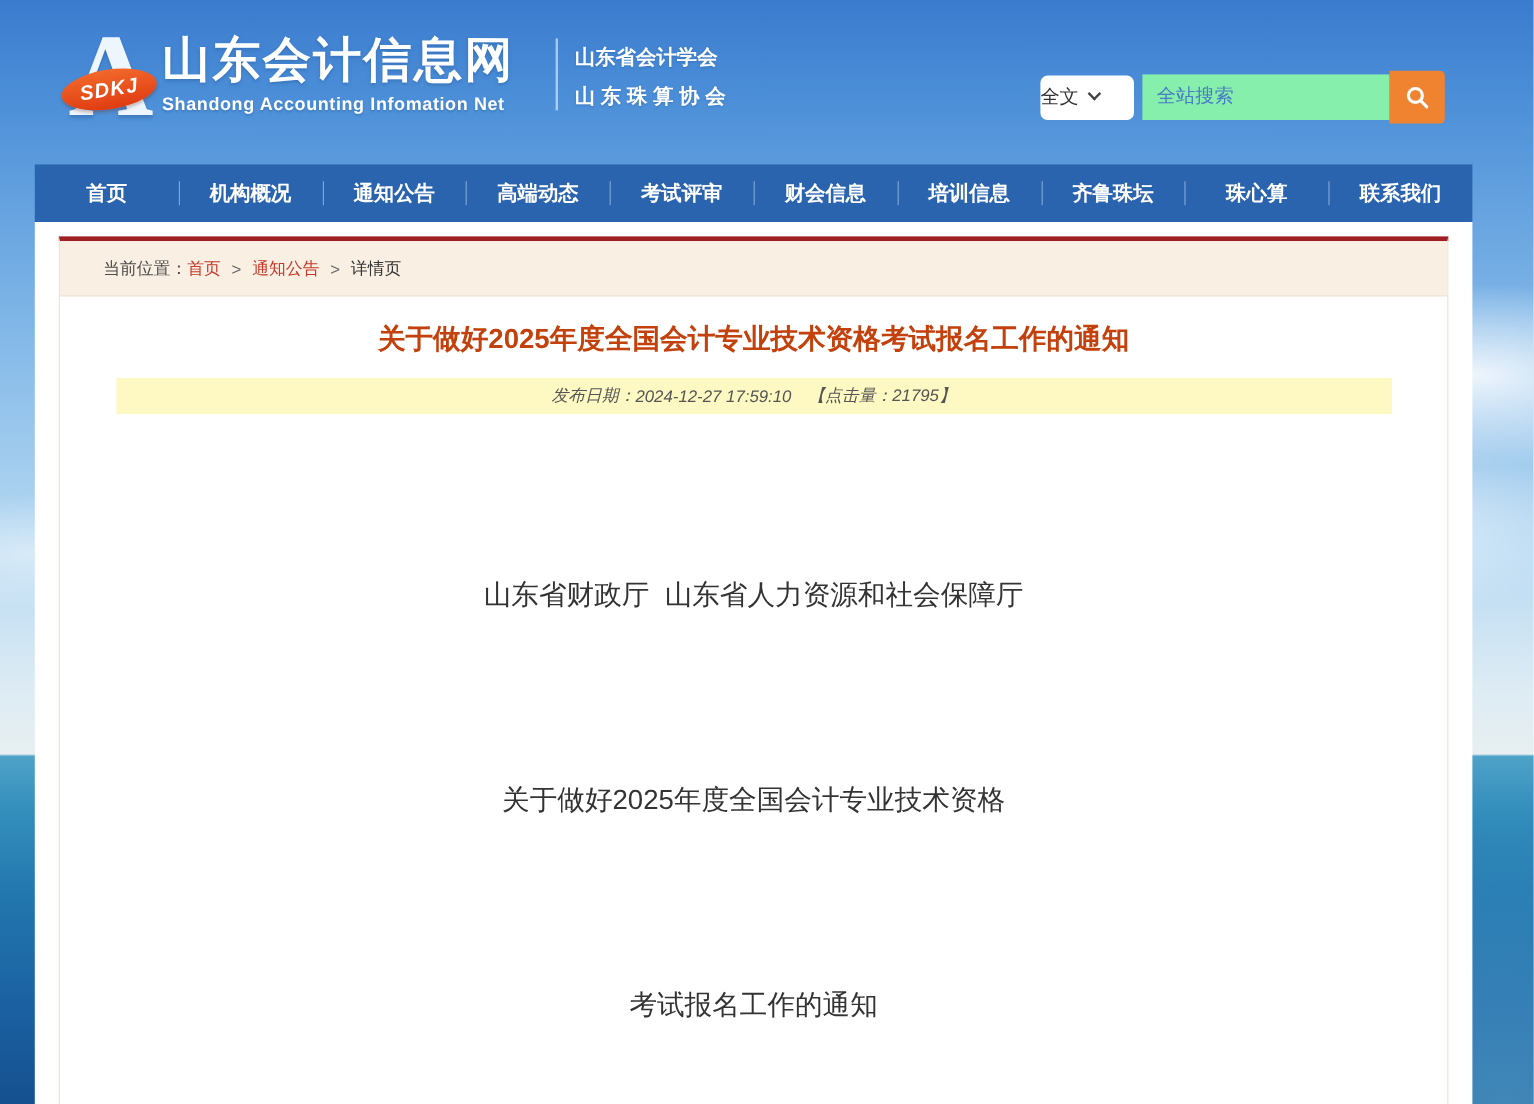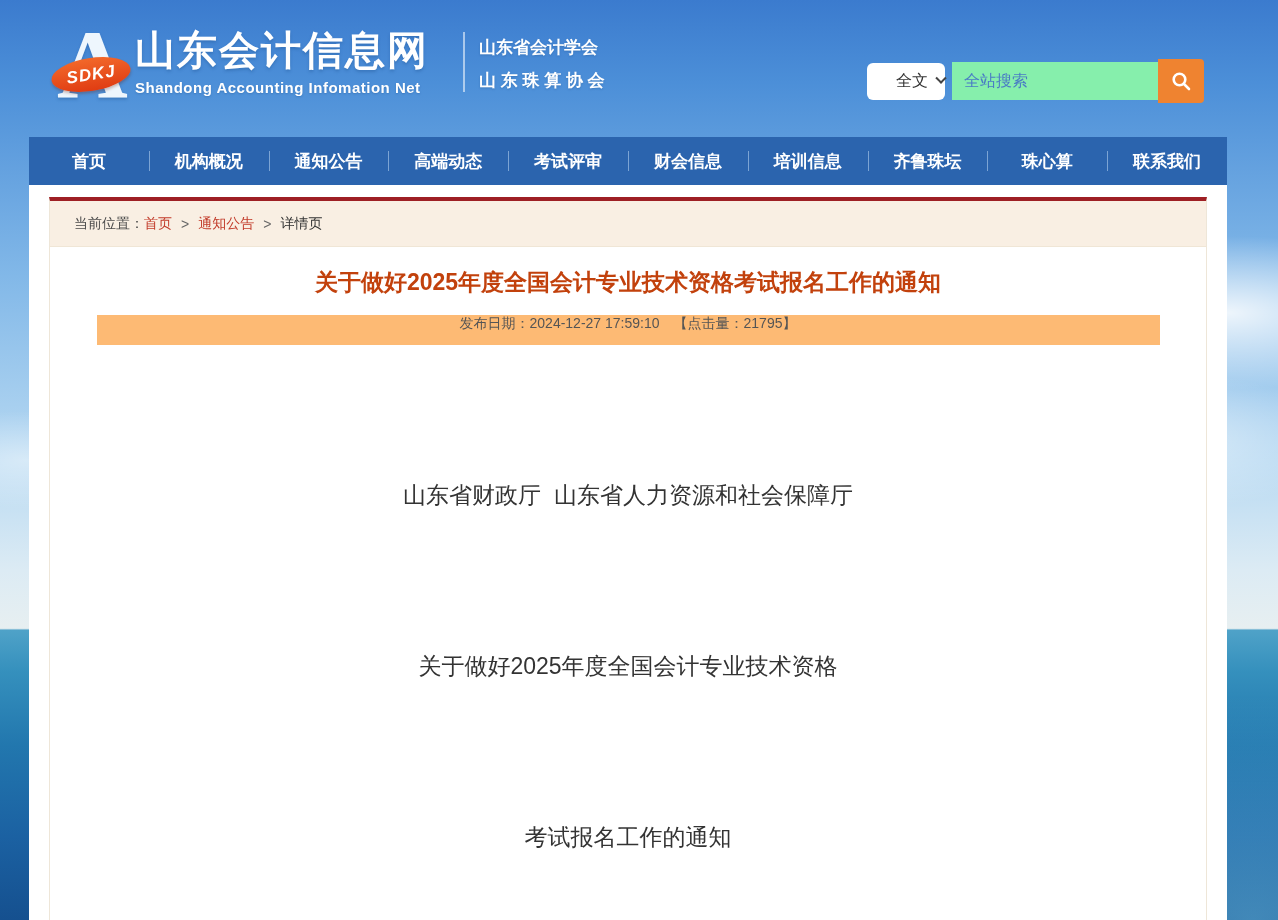--- a/index.html
+++ b/index.html
@@ -37,21 +37,21 @@
     text-shadow:0 2px 3px rgba(30,80,140,.35); }
   .site-subtitle { font-size:15px; font-weight:bold; color:#fff; letter-spacing:.5px; margin-top:6px;
     text-shadow:0 1px 2px rgba(30,80,140,.35); }
   .hdr-divider { position:absolute; left:434px; top:32px; width:2px; height:60px; background:rgba(255,255,255,.55); }
   .assoc { position:absolute; left:450px; top:31px; color:#fff; font-weight:bold; font-size:17px; line-height:33px;
     text-shadow:0 1px 2px rgba(30,80,140,.35); }
 
   .search { position:absolute; right:23px; top:59px; display:flex; align-items:center; }
   .search-select {
     width:78px; height:37px; background:#fff; border-radius:6px; margin-right:7px;
-    display:flex; align-items:center; justify-content:flex-end; gap:9px;
+    display:flex; align-items:center; justify-content:flex-start; gap:9px;
     font-size:16px; color:#333; cursor:pointer;
   }
   .chev { width:8px; height:8px; border-right:2px solid #444; border-bottom:2px solid #444;
     transform:rotate(45deg) translate(-2px,-2px); }
   .search-input {
     width:206px; height:38px; border:none; background:#86efac; padding:0 12px;
     font-size:16px; color:#2c5fae; outline:none; font-family:inherit;
   }
   .search-input::placeholder { color:#4a7cc5; opacity:1; }
   .search-btn {
@@ -70,30 +70,30 @@
 
   
   .content { position:absolute; top:185px; left:0; width:100%; height:735px; background:#fff; overflow:hidden; }
   .panel {
     margin:12px 20px 0; height:723px;
     border-top:4px solid #9e1f24;
     border-left:1px solid #eee6d8; border-right:1px solid #eee6d8;
   }
   .breadcrumb {
     height:46px; background:#f9efe3; border-bottom:1px solid #f0e6d6;
-    display:flex; align-items:center; padding-left:24px; font-size:14px; color:#4a4a4a;
+    display:flex; align-items:center; padding-left:36px; font-size:14px; color:#4a4a4a;
   }
   .crumb-link { color:#c23b2a; cursor:pointer; }
   .crumb-sep { margin:0 9px; color:#666; }
   .crumb-current { color:#333; }
 
   .art-title { margin-top:20px; text-align:center; font-size:23px; font-weight:bold; color:#c2410c; line-height:30px; }
   .meta {
-    margin:18px auto 0; width:1063px; height:30px; background:#fdba74;
-    display:flex; justify-content:center; font-size:14px; color:#555;
+    margin:18px auto 0; width:1063px; height:30px; background:#fef9c3;
+    display:flex; align-items:center; justify-content:center; font-size:14px; color:#555;font-style:italic;
   }
   .meta .hits { margin-left:14px; }
   .headings { margin-top:8px; text-align:center; font-size:23px; color:#333; line-height:57px; white-space:pre; }
 </style>
 </head>
 <body>
 
 <div class="page">
 
   <div class="header">

